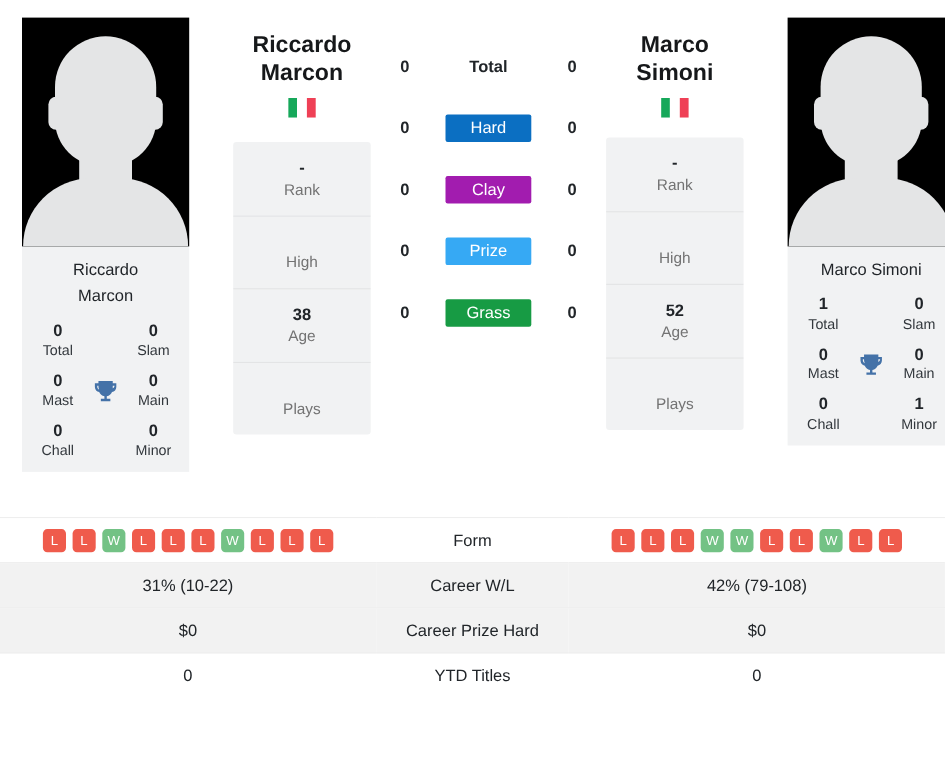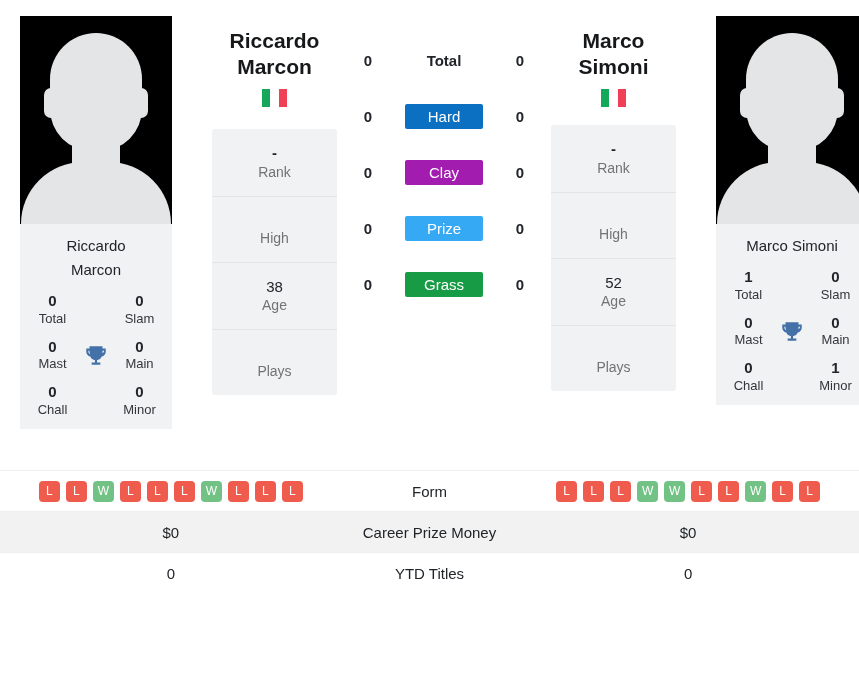--- a/index.html
+++ b/index.html
@@ -130,21 +130,21 @@
   .info-row {
     border-bottom: 1px solid #e3e4e5;
     text-align: center;
     padding: 14px 4px 14px 4px;
     min-height: 24px;
     box-sizing: border-box;
   }
   .info-row:last-child { border-bottom: none; }
   .info-val {
     font-size: 15px;
-    font-weight: normal;
+    font-weight: bold;
     color: #212529;
     line-height: 1.3;
     min-height: 18px;
   }
   .info-val.dash { font-weight: bold; }
   .info-lab {
     font-size: 14px;
     color: #737373;
     line-height: 1.35;
   }
@@ -465,22 +465,27 @@
               <span class="badge w">W</span>
               <span class="badge l">L</span>
               <span class="badge l">L</span>
               <span class="badge w">W</span>
               <span class="badge l">L</span>
               <span class="badge l">L</span>
             </div>
         </td>
       </tr>
       <tr class="shaded">
+        <td class="side">31% (10-22)</td>
+        <td class="label">Career W/L</td>
+        <td class="side">42% (79-108)</td>
+      </tr>
+      <tr class="shaded">
         <td class="side">$0</td>
-        <td class="label">Career Prize Money</td>
+        <td class="label">Career Prize Hard</td>
         <td class="side">$0</td>
       </tr>
       <tr>
         <td class="side">0</td>
         <td class="label">YTD Titles</td>
         <td class="side">0</td>
       </tr>
     </tbody>
   </table>
 

